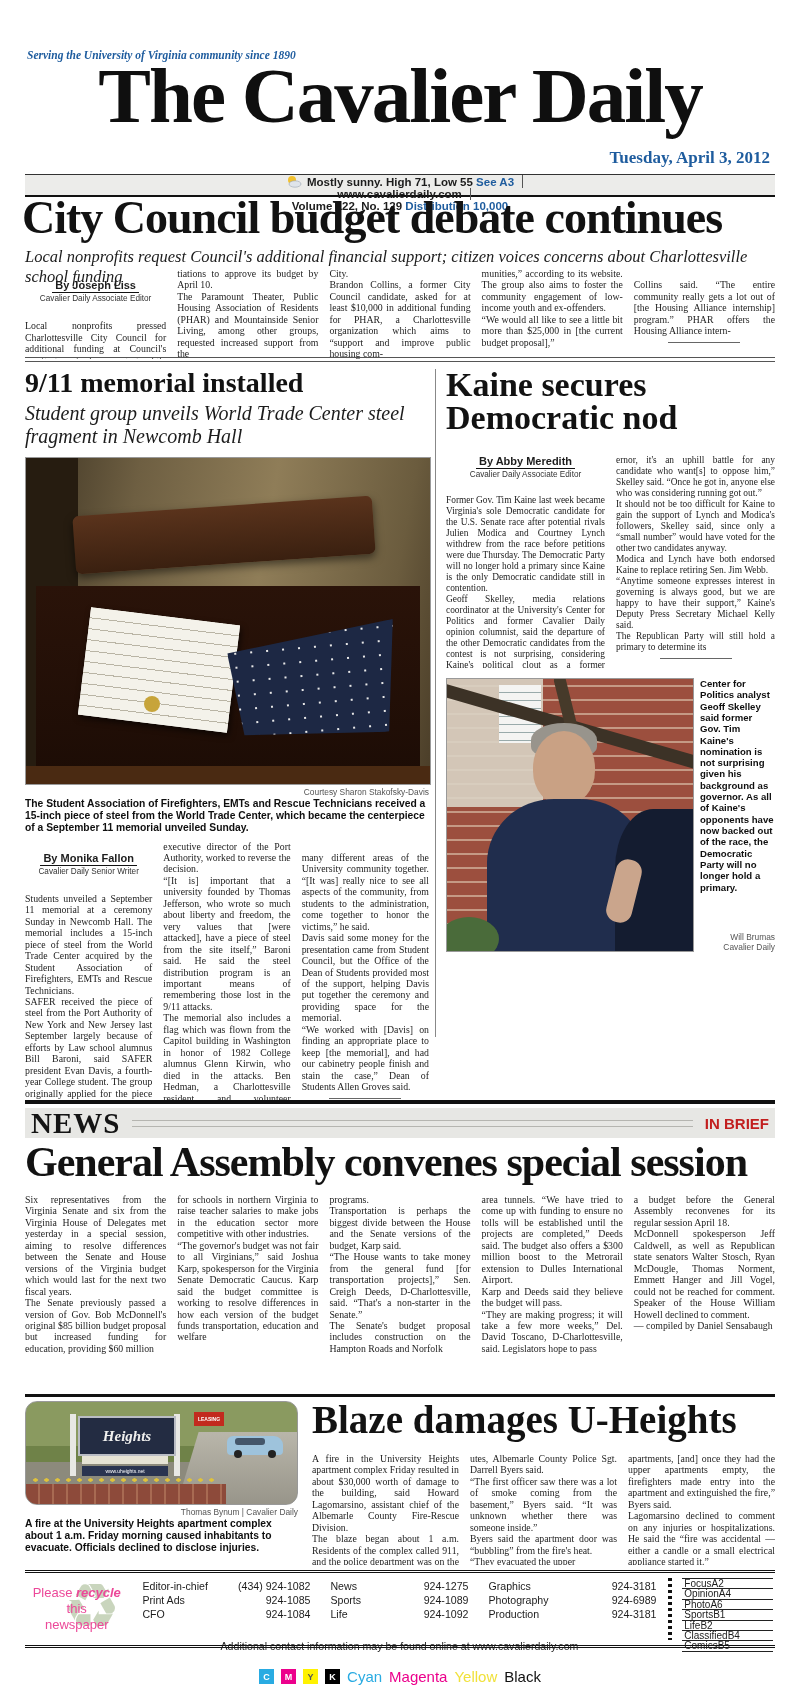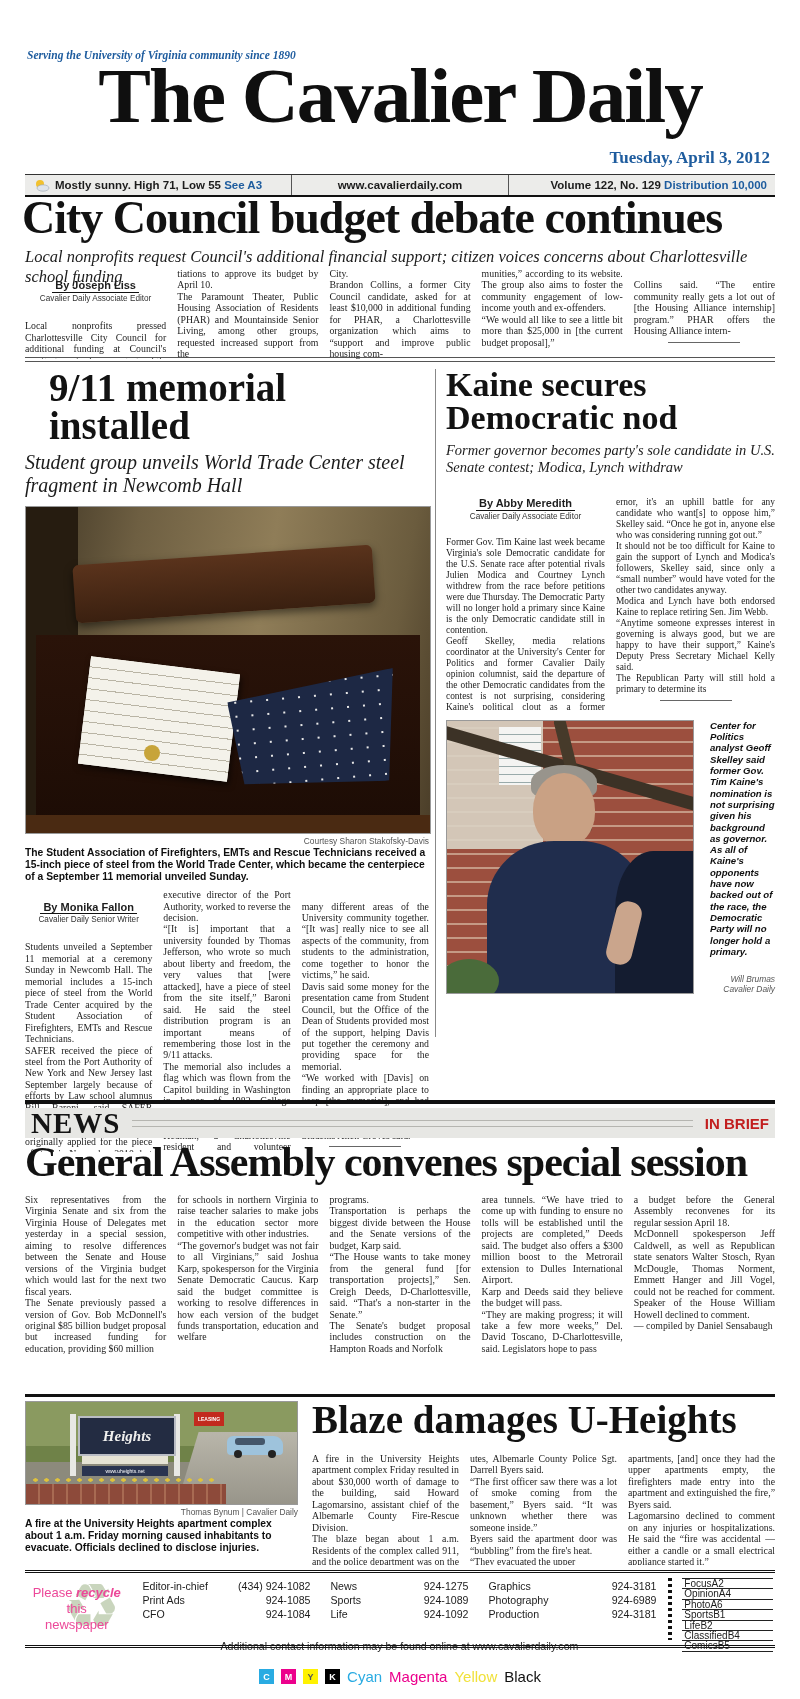--- a/index.html
+++ b/index.html
@@ -8,21 +8,21 @@
   .abs{position:absolute;}
   .sans{font-family:"Liberation Sans",sans-serif;}
 
   
   .tagline{left:27px;top:49px;font-style:italic;font-size:11.5px;color:#1e5c9e;font-weight:bold;}
   .masthead{left:0;top:56px;width:800px;text-align:center;font-size:79px;font-weight:bold;
             letter-spacing:-2px;line-height:1;color:#0f0f0f;}
   .dateline{right:30px;top:148px;font-size:17px;font-weight:bold;color:#1e5c9e;}
   .infobar{left:25px;top:174px;width:750px;height:20px;background:#ececea;display:flex;
            border-top:1.5px solid #333;border-bottom:2.5px solid #111;font-size:11.5px;
-           font-weight:bold;align-items:center;}
+           font-weight:bold;align-items:center;flex-direction:column;}
   .infobar .cell{display:flex;align-items:center;height:100%;padding:0 8px;}
   .cell-w{flex:1.25;border-right:1px solid #555;}
   .cell-c{flex:1;justify-content:center;border-right:1px solid #555;}
   .cell-v{flex:1.25;justify-content:flex-end;}
   .blue{color:#1e5c9e;}
   .wx-icon{width:17px;height:13px;margin-right:5px;flex:none;}
 
   
   .hl{font-weight:bold;color:#121212;line-height:0.97;}
   .hl-lead{left:22px;top:196px;width:750px;font-size:46px;letter-spacing:-1px;}
@@ -67,21 +67,21 @@
             background-image:repeating-linear-gradient(#f4f4f2 0 7px,#9aa 7px 8px);}
   .kn-branch{position:absolute;left:-16px;top:44px;width:300px;height:13px;background:#3c3226;transform:rotate(16deg);border-radius:6px;}
   .kn-branch2{position:absolute;left:120px;top:-6px;width:12px;height:120px;background:#463a2a;transform:rotate(-14deg);border-radius:6px;}
   .kn-head{position:absolute;left:86px;top:52px;width:62px;height:74px;border-radius:50% 50% 46% 46%;background:#c9a184;}
   .kn-hair{position:absolute;left:84px;top:44px;width:66px;height:34px;border-radius:50% 50% 30% 30%;background:#98948c;}
   .kn-torso{position:absolute;left:40px;top:120px;width:160px;height:152px;border-radius:42% 42% 0 0;background:#202d4d;}
   .kn-person2{position:absolute;right:-18px;bottom:-8px;width:96px;height:150px;border-radius:40% 20% 0 0;background:#141c30;}
   .kn-arm{position:absolute;right:56px;bottom:28px;width:26px;height:64px;border-radius:12px;background:#caa58c;transform:rotate(14deg);}
   .kn-green{position:absolute;left:-8px;bottom:-10px;width:60px;height:44px;border-radius:50%;background:#4a6b3a;}
   
-  .ph-uh{width:271px;height:102px;background:linear-gradient(#8a9a60 0 44px,#6f8248 44px 60px,#8c8a7c 60px 100%);}
+  .ph-uh{width:271px;height:102px;background:linear-gradient(#8a9a60 0 44px,#6f8248 44px 60px,#8c8a7c 60px 100%);border-radius:12px;}
   .uh-road{position:absolute;right:0;top:30px;width:120px;height:72px;background:linear-gradient(#b9b6aa,#98958a);clip-path:polygon(18% 0,100% 0,100% 100%,0 100%);}
   .uh-post1{position:absolute;left:44px;top:12px;width:6px;height:62px;background:#e8e8e4;}
   .uh-post2{position:absolute;left:148px;top:12px;width:6px;height:62px;background:#e8e8e4;}
   .uh-sign{position:absolute;left:52px;top:14px;width:94px;height:36px;background:#232c42;border:2px solid #b9bcc4;
            display:flex;align-items:center;justify-content:center;color:#f0f0ee;font-style:italic;
            font-size:15px;font-weight:bold;}
   .uh-sub{position:absolute;left:56px;top:54px;width:86px;height:8px;background:#e6e3d4;}
   .uh-web{position:absolute;left:56px;top:64px;width:86px;height:10px;background:#2a3450;color:#fff;
           font-size:5px;text-align:center;line-height:10px;font-family:"Liberation Sans",sans-serif;}
   .uh-leasing{position:absolute;left:168px;top:10px;width:30px;height:14px;background:#c22a1e;color:#fff;
@@ -174,21 +174,21 @@
       <span>Collins said. “The entire community really gets a lot out of [the Housing Alliance internship] program.” PHAR offers the Housing Alliance intern-</span>
       <div class="jumprule"></div>
       
     </div>
   </div>
 
   <div class="abs rule-double"></div>
   <div class="abs divider-v"></div>
 
   <div class="abs" style="left:25px;top:369px;width:404px;">
-    <div class="hl" style="font-size:39px;margin-left:24px;">9/11 memorial installed</div>
+    <div class="hl" style="font-size:28px;">9/11 memorial installed</div>
     <div class="deck" style="font-size:20px;margin-top:6px;">Student group unveils World Trade Center steel fragment in Newcomb Hall</div>
     <div class="photo ph-mem" style="margin-top:9px;">
       <div class="mem-band"></div>
       <div class="mem-beam"></div>
       <div class="mem-case"></div>
       <div class="mem-cert"></div>
       <div class="mem-seal"></div>
       <div class="mem-flag"></div>
       <div class="mem-ledge"></div>
     </div>
@@ -212,42 +212,41 @@
 Davis said some money for the presentation came from Student Council, but the Office of the Dean of Students provided most of the support, helping Davis put together the ceremony and providing space for the memorial.
 “We worked with [Davis] on finding an appropriate place to keep [the memorial], and had our cabinetry people finish and stain the case,” Dean of Students Allen Groves said.</span>
         <div class="jumprule"></div>
         
       </div>
     </div>
   </div>
 
   <div class="abs" style="left:446px;top:369px;width:329px;">
     <div class="hl" style="font-size:34px;">Kaine secures Democratic nod</div>
-    <div class="deck" style="font-size:14.5px;margin-top:7px;line-height:1.2;">Former governor becomes party's sole candidate in U.S. Senate contest; Modica, Lynch withdraw</div>
     <div class="cols" style="margin-top:9px;height:224px;">
       <div class="coltext" style="font-size:9.4px;">
         <div class="byline">
           <div class="by-name">By Abby Meredith</div>
           <div class="by-title">Cavalier Daily Associate Editor</div>
         </div>
         <span>Former Gov. Tim Kaine last week became Virginia's sole Democratic candidate for the U.S. Senate race after potential rivals Julien Modica and Courtney Lynch withdrew from the race before petitions were due Thursday. The Democratic Party will no longer hold a primary since Kaine is the only Democratic candidate still in contention.
 Geoff Skelley, media relations coordinator at the University's Center for Politics and former Cavalier Daily opinion columnist, said the departure of the other Democratic candidates from the contest is not surprising, considering Kaine's political clout as a former governor.
 “When you have a former gov-</span>
       </div>
       <div class="coltext" style="font-size:9.4px;">
         <span>ernor, it's an uphill battle for any candidate who want[s] to oppose him,” Skelley said. “Once he got in, anyone else who was considering running got out.”
 It should not be too difficult for Kaine to gain the support of Lynch and Modica's followers, Skelley said, since only a “small number” would have voted for the other two candidates anyway.
 Modica and Lynch have both endorsed Kaine to replace retiring Sen. Jim Webb.
 “Anytime someone expresses interest in governing is always good, but we are happy to have their support,” Kaine's Deputy Press Secretary Michael Kelly said.
 The Republican Party will still hold a primary to determine its</span>
         <div class="jumprule"></div>
         
       </div>
     </div>
-    <div style="display:flex;margin-top:10px;gap:16px;height:274px;font-style:italic;">
+    <div style="display:flex;margin-top:10px;gap:6px;height:274px;">
       <div class="photo ph-kaine">
         <div class="kn-wall"></div>
         <div class="kn-paper"></div>
         <div class="kn-branch"></div>
         <div class="kn-branch2"></div>
         <div class="kn-hair"></div>
         <div class="kn-head"></div>
         <div class="kn-torso"></div>
         <div class="kn-green"></div>
         <div class="kn-person2"></div>

